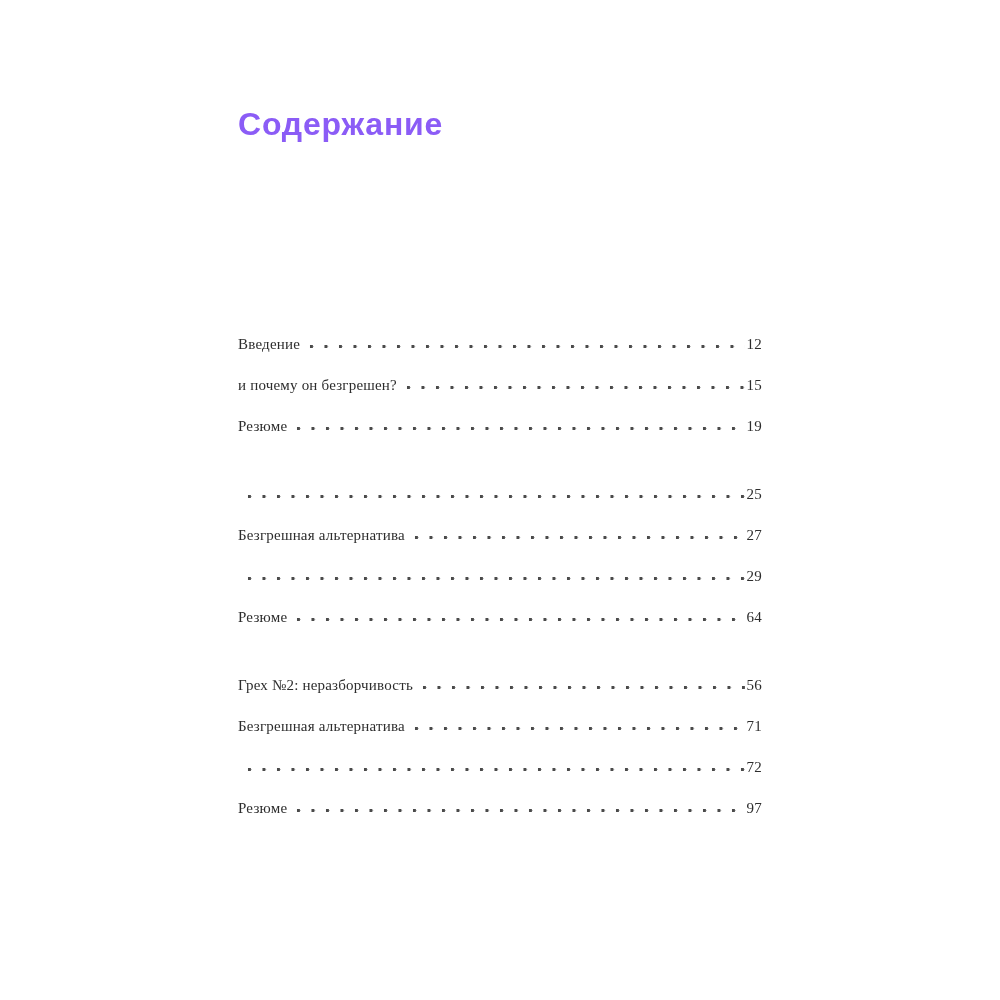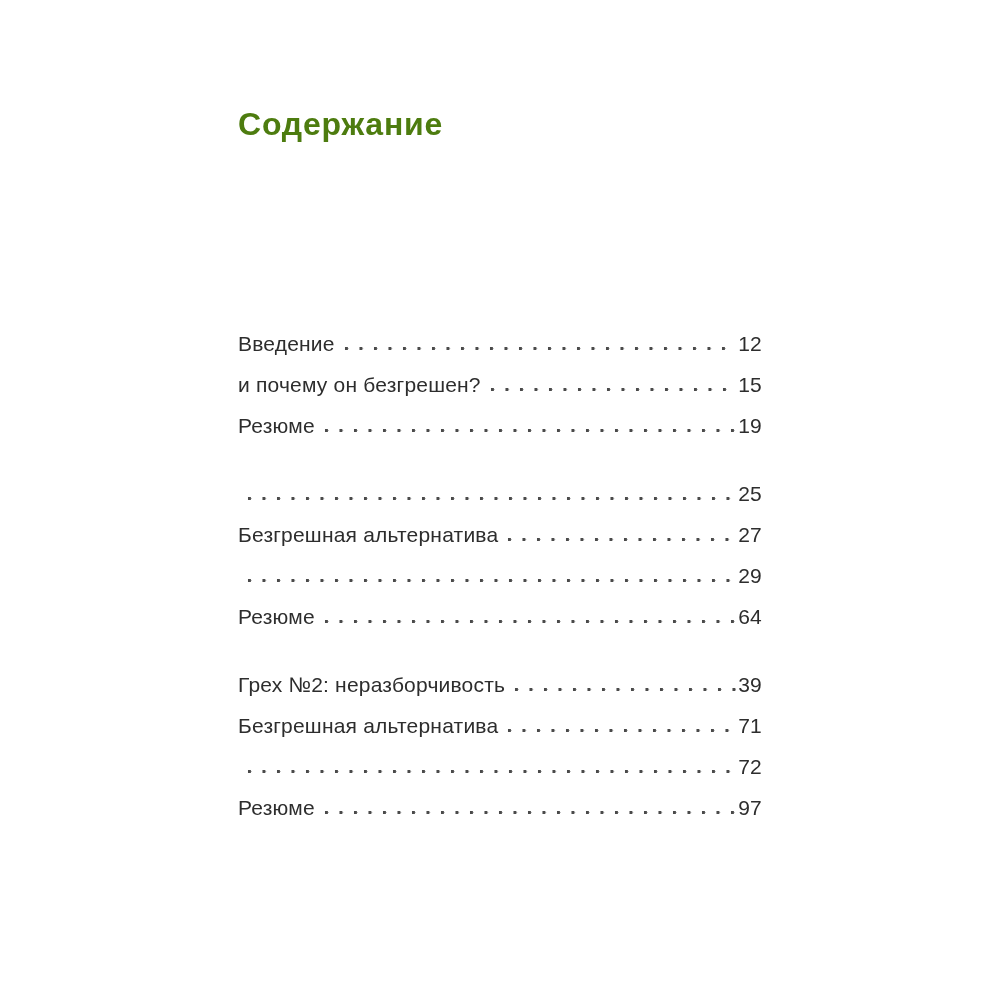--- a/index.html
+++ b/index.html
@@ -34,22 +34,23 @@
   .toc-group + .toc-group {
     margin-top: 40px;
   }
   .toc-entry {
     margin-bottom: 13px;
   }
   .entry-line {
     display: flex;
     align-items: baseline;
     line-height: 28px;
-    font-size: 21px;
+    font-size: 15px;
     letter-spacing: 0.2px;
+    font-family: Liberation Serif, serif;
   }
   .entry-label {
     white-space: nowrap;
   }
   .dots {
     flex: 1;
     height: 5px;
     margin-left: 9px;
     margin-right: 2px;
     background-image: radial-gradient(circle at 2.5px 2.5px, #4a4a4a 1.6px, rgba(0,0,0,0) 2px);
@@ -59,21 +60,21 @@
   }
   .pagenum {
     white-space: nowrap;
     text-align: center;
   }
 </style>
 </head>
 <body>
 
 <div class="page">
-  <h1 class="page-title" style="color: #4d7c0f;">Содержание</h1>
+  <h1 class="page-title" style="color: #8b5cf6;">Содержание</h1>
   <div class="toc">
       <div class="toc-group">
         <div class="toc-entry">
           <div class="entry-line last">
             <span class="entry-label">Введение</span>
             <span class="dots"></span>
             <span class="pagenum">12</span>
           </div>
         </div>
         <div class="toc-entry">
@@ -117,21 +118,21 @@
             <span class="dots"></span>
             <span class="pagenum">64</span>
           </div>
         </div>
       </div>
       <div class="toc-group">
         <div class="toc-entry">
           <div class="entry-line last">
             <span class="entry-label">Грех №2: неразборчивость</span>
             <span class="dots"></span>
-            <span class="pagenum">39</span>
+            <span class="pagenum">56</span>
           </div>
         </div>
         <div class="toc-entry">
           <div class="entry-line last">
             <span class="entry-label">Безгрешная альтернатива</span>
             <span class="dots"></span>
             <span class="pagenum">71</span>
           </div>
         </div>
         <div class="toc-entry">

